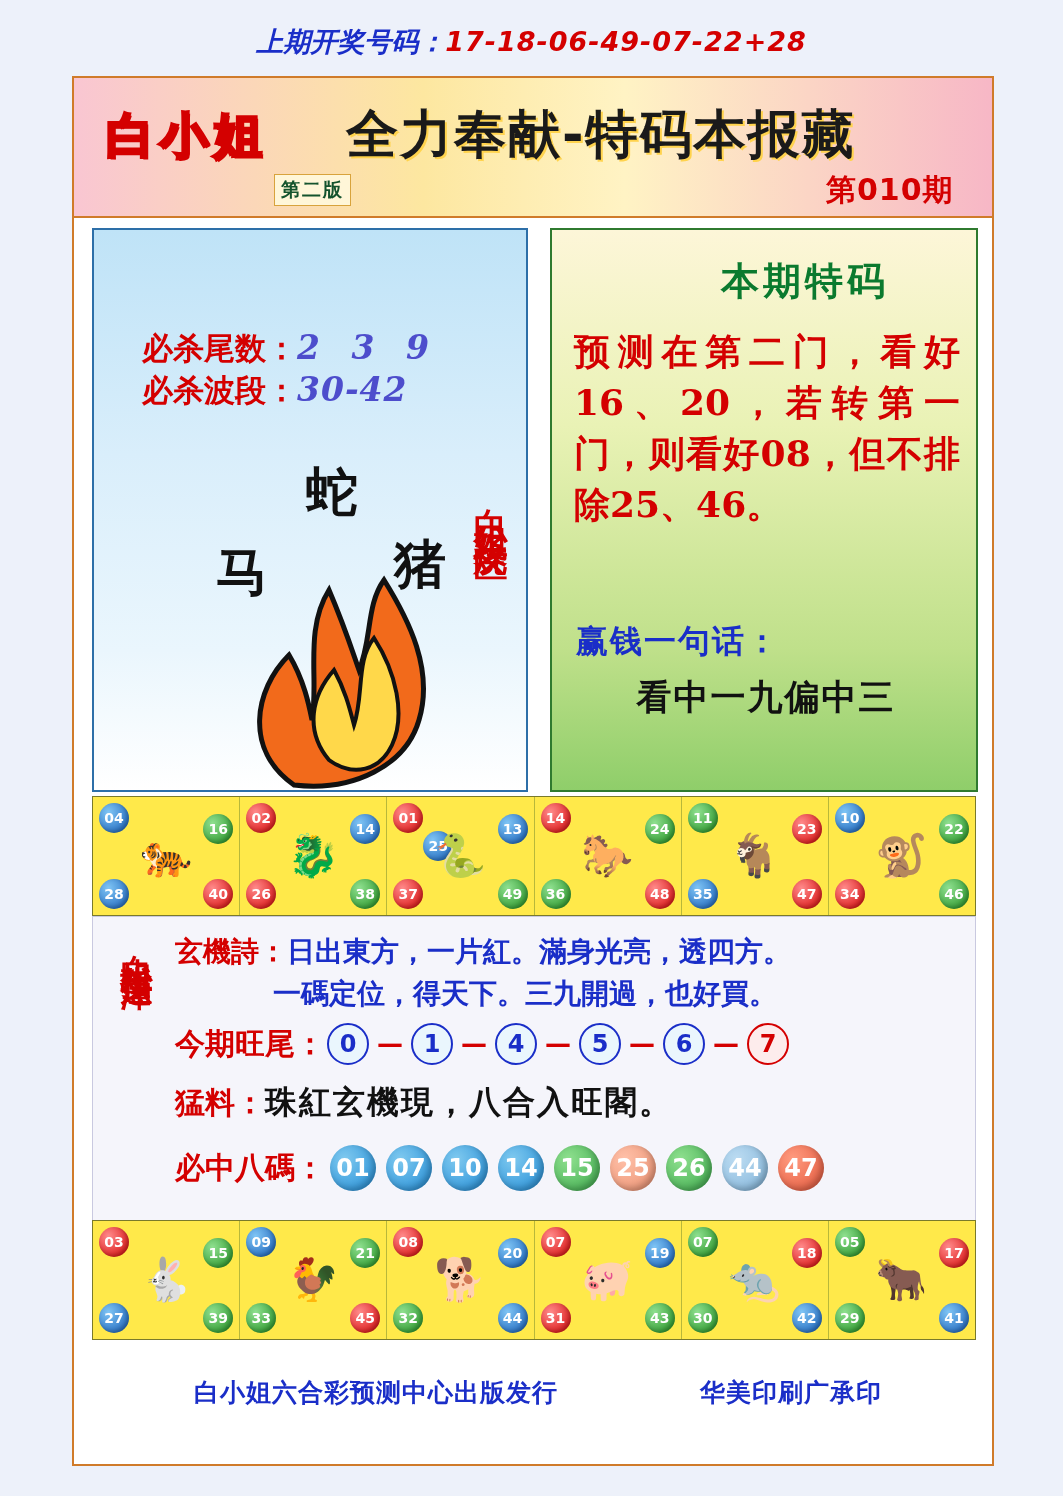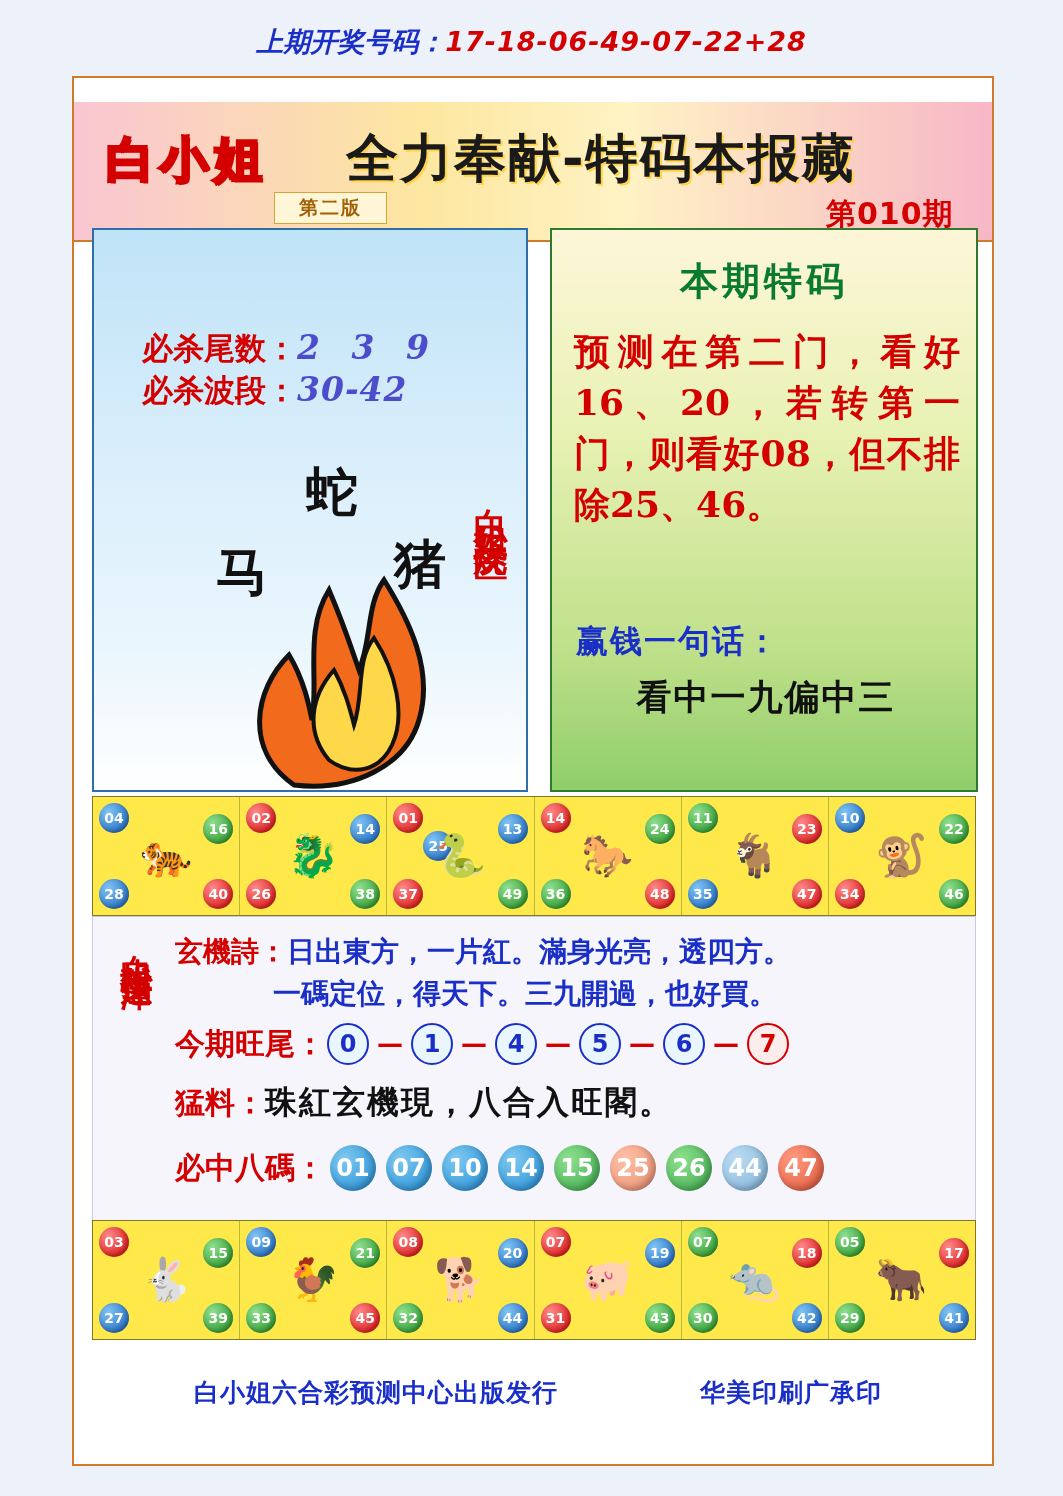--- a/index.html
+++ b/index.html
@@ -28,40 +28,39 @@
   
   .paper{
     position:absolute;left:72px;top:76px;width:918px;height:1386px;
     background:#ffffff;border:2px solid #d07b2a;
   }
   
   .masthead{
     position:absolute;left:0;top:0;width:918px;height:138px;
     background:linear-gradient(90deg,#f9c6d2 0%,#fde7a0 38%,#fff3c4 60%,#f7b7c6 100%);
     border-bottom:2px solid #d07b2a;
-    margin-top:24px;
   }
   .mh-name{
     position:absolute;left:32px;top:26px;
     font-size:48px;font-weight:bold;color:#ffffff;
     -webkit-text-stroke:3px #d40000;
     text-shadow:2px 2px 0 #d40000;
     letter-spacing:6px;
     font-family:"DejaVu Sans","Liberation Sans",sans-serif;
   }
   .mh-title{
     position:absolute;left:272px;top:22px;
     font-size:52px;font-weight:bold;color:#1a1a1a;
     letter-spacing:2px;
     text-shadow:2px 2px 0 #ffd34d;
   }
   .mh-edition{
-    position:absolute;left:200px;top:90px;
-    font-size:19px;font-weight:bold;color:#a16207;
-    background:#fff6d8;border:1px solid #d8a33c;padding:2px 24px;
+    position:absolute;left:200px;top:96px;
+    font-size:19px;font-weight:bold;color:#14532d;
+    background:#fff6d8;border:1px solid #d8a33c;padding:2px 6px;
     letter-spacing:2px;
   }
   .mh-issue{
     position:absolute;left:752px;top:92px;
     font-size:30px;font-weight:bold;color:#d40000;
     letter-spacing:1px;
   }
 
   
   .leftpanel{
@@ -100,20 +99,21 @@
   .rightpanel{
     position:absolute;left:476px;top:150px;width:424px;height:560px;
     background:linear-gradient(180deg,#fdf6d8 0%,#e9f2b5 35%,#bfe08a 75%,#8fce6a 100%);
     border:2px solid #2f7a2f;
     overflow:hidden;
   }
   .rp-title{
     position:absolute;left:0;top:26px;width:424px;text-align:center;
     font-size:38px;font-weight:bold;color:#0a7a2e;
     letter-spacing:4px;
+    padding-left:41px;
   }
   .rp-body{
     position:absolute;left:22px;top:96px;width:386px;
     font-size:36px;line-height:1.42;color:#d40000;font-weight:bold;
     font-family:"DejaVu Serif","Liberation Serif",serif;
     text-align:justify;
   }
   .rp-sub{
     position:absolute;left:24px;top:390px;
     font-size:32px;font-weight:bold;color:#1a2ec8;

